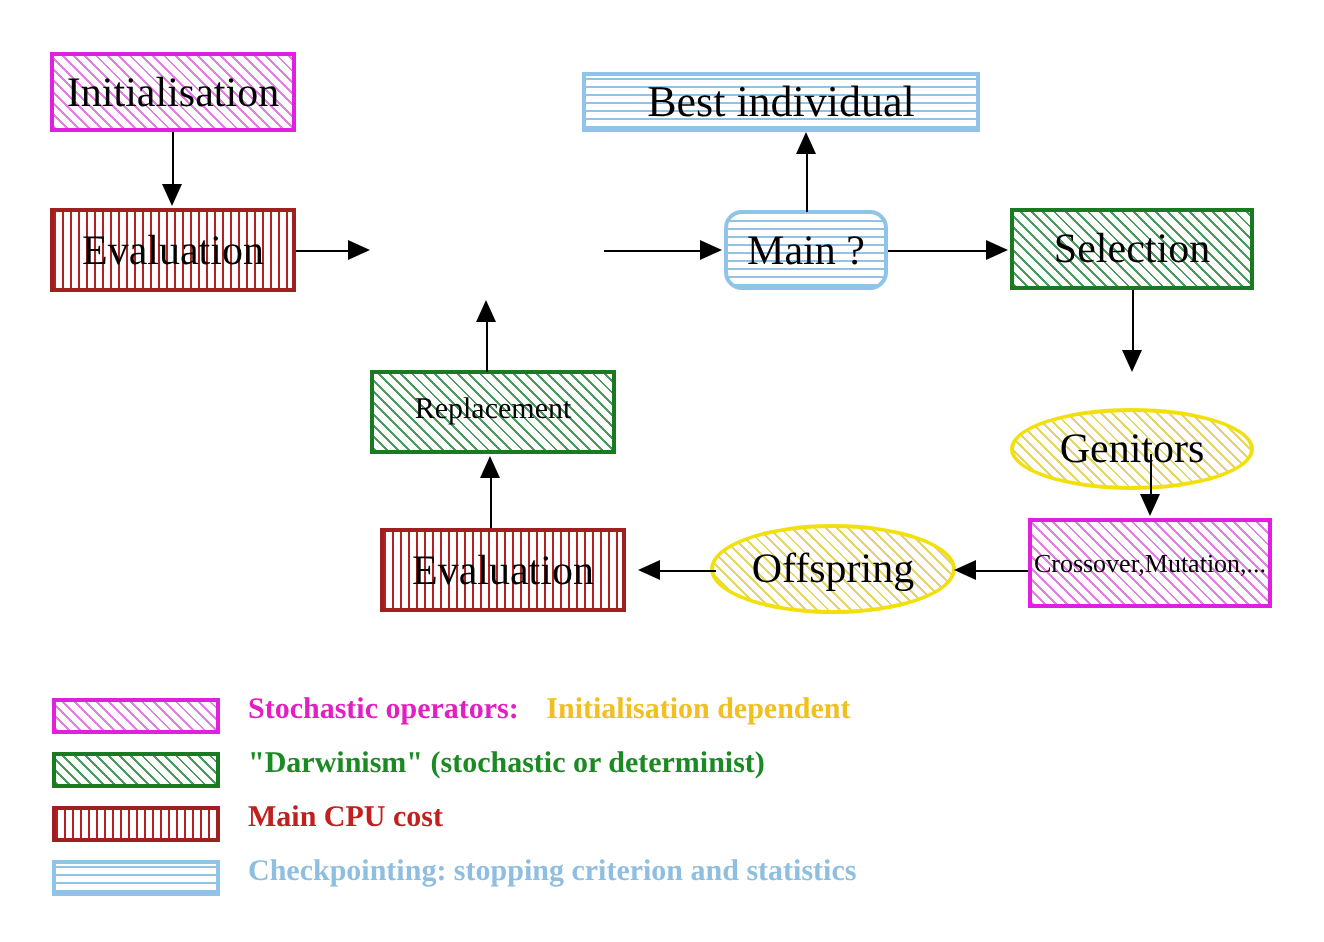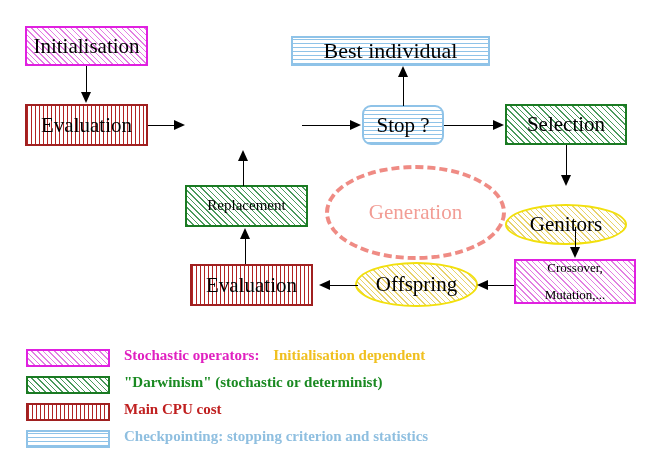--- a/index.html
+++ b/index.html
@@ -82,51 +82,48 @@
   <div class="node fill-red" style="left:25px;top:104px;width:123px;height:42px;font-size:21px;">
     <span class="lbl">Evaluation</span>
   </div>
 
 
   <div class="node fill-blue" style="left:291px;top:36px;width:199px;height:30px;font-size:22px;">
     <span class="lbl">Best individual</span>
   </div>
 
   <div class="node fill-blue rounded" style="left:362px;top:105px;width:82px;height:40px;font-size:21px;">
-    <span class="lbl">Stop ?</span>
+    <span class="lbl">Main ?</span>
   </div>
 
   <div class="node fill-green" style="left:505px;top:104px;width:122px;height:41px;font-size:21px;">
     <span class="lbl">Selection</span>
   </div>
 
   <div class="node fill-yellow ellipse" style="left:505px;top:204px;width:122px;height:41px;font-size:21px;">
     <span class="lbl">Genitors</span>
   </div>
 
-  <div class="node fill-magenta" style="left:514px;top:259px;width:122px;height:45px;font-size:13px;flex-direction:column;justify-content:space-between;">
+  <div class="node fill-magenta" style="left:514px;top:259px;width:122px;height:45px;font-size:13px;flex-direction:row;">
     <span class="lbl">Crossover,</span>
     <span class="lbl">Mutation,...</span>
   </div>
 
   <div class="node fill-yellow ellipse" style="left:355px;top:262px;width:123px;height:45px;font-size:21px;">
     <span class="lbl">Offspring</span>
   </div>
 
   <div class="node fill-red" style="left:190px;top:264px;width:123px;height:42px;font-size:21px;">
     <span class="lbl">Evaluation</span>
   </div>
 
   <div class="node fill-green" style="left:185px;top:185px;width:123px;height:42px;font-size:15px;">
     <span class="lbl">Replacement</span>
   </div>
 
-  <div class="generation-ellipse" style="left:325px;top:165px;width:173px;height:87px;">
-    <span class="lbl" style="font-size:21px;">Generation</span>
-  </div>
 
   <div class="line-v" style="left:86px;top:66px;height:28px;"></div>
   <div class="arrow arr-down" style="left:81px;top:92px;"></div>
 
   <div class="line-h" style="left:148px;top:125px;width:30px;"></div>
   <div class="arrow arr-right" style="left:174px;top:120px;"></div>
 
   <div class="line-h" style="left:302px;top:125px;width:52px;"></div>
   <div class="arrow arr-right" style="left:350px;top:120px;"></div>
 

